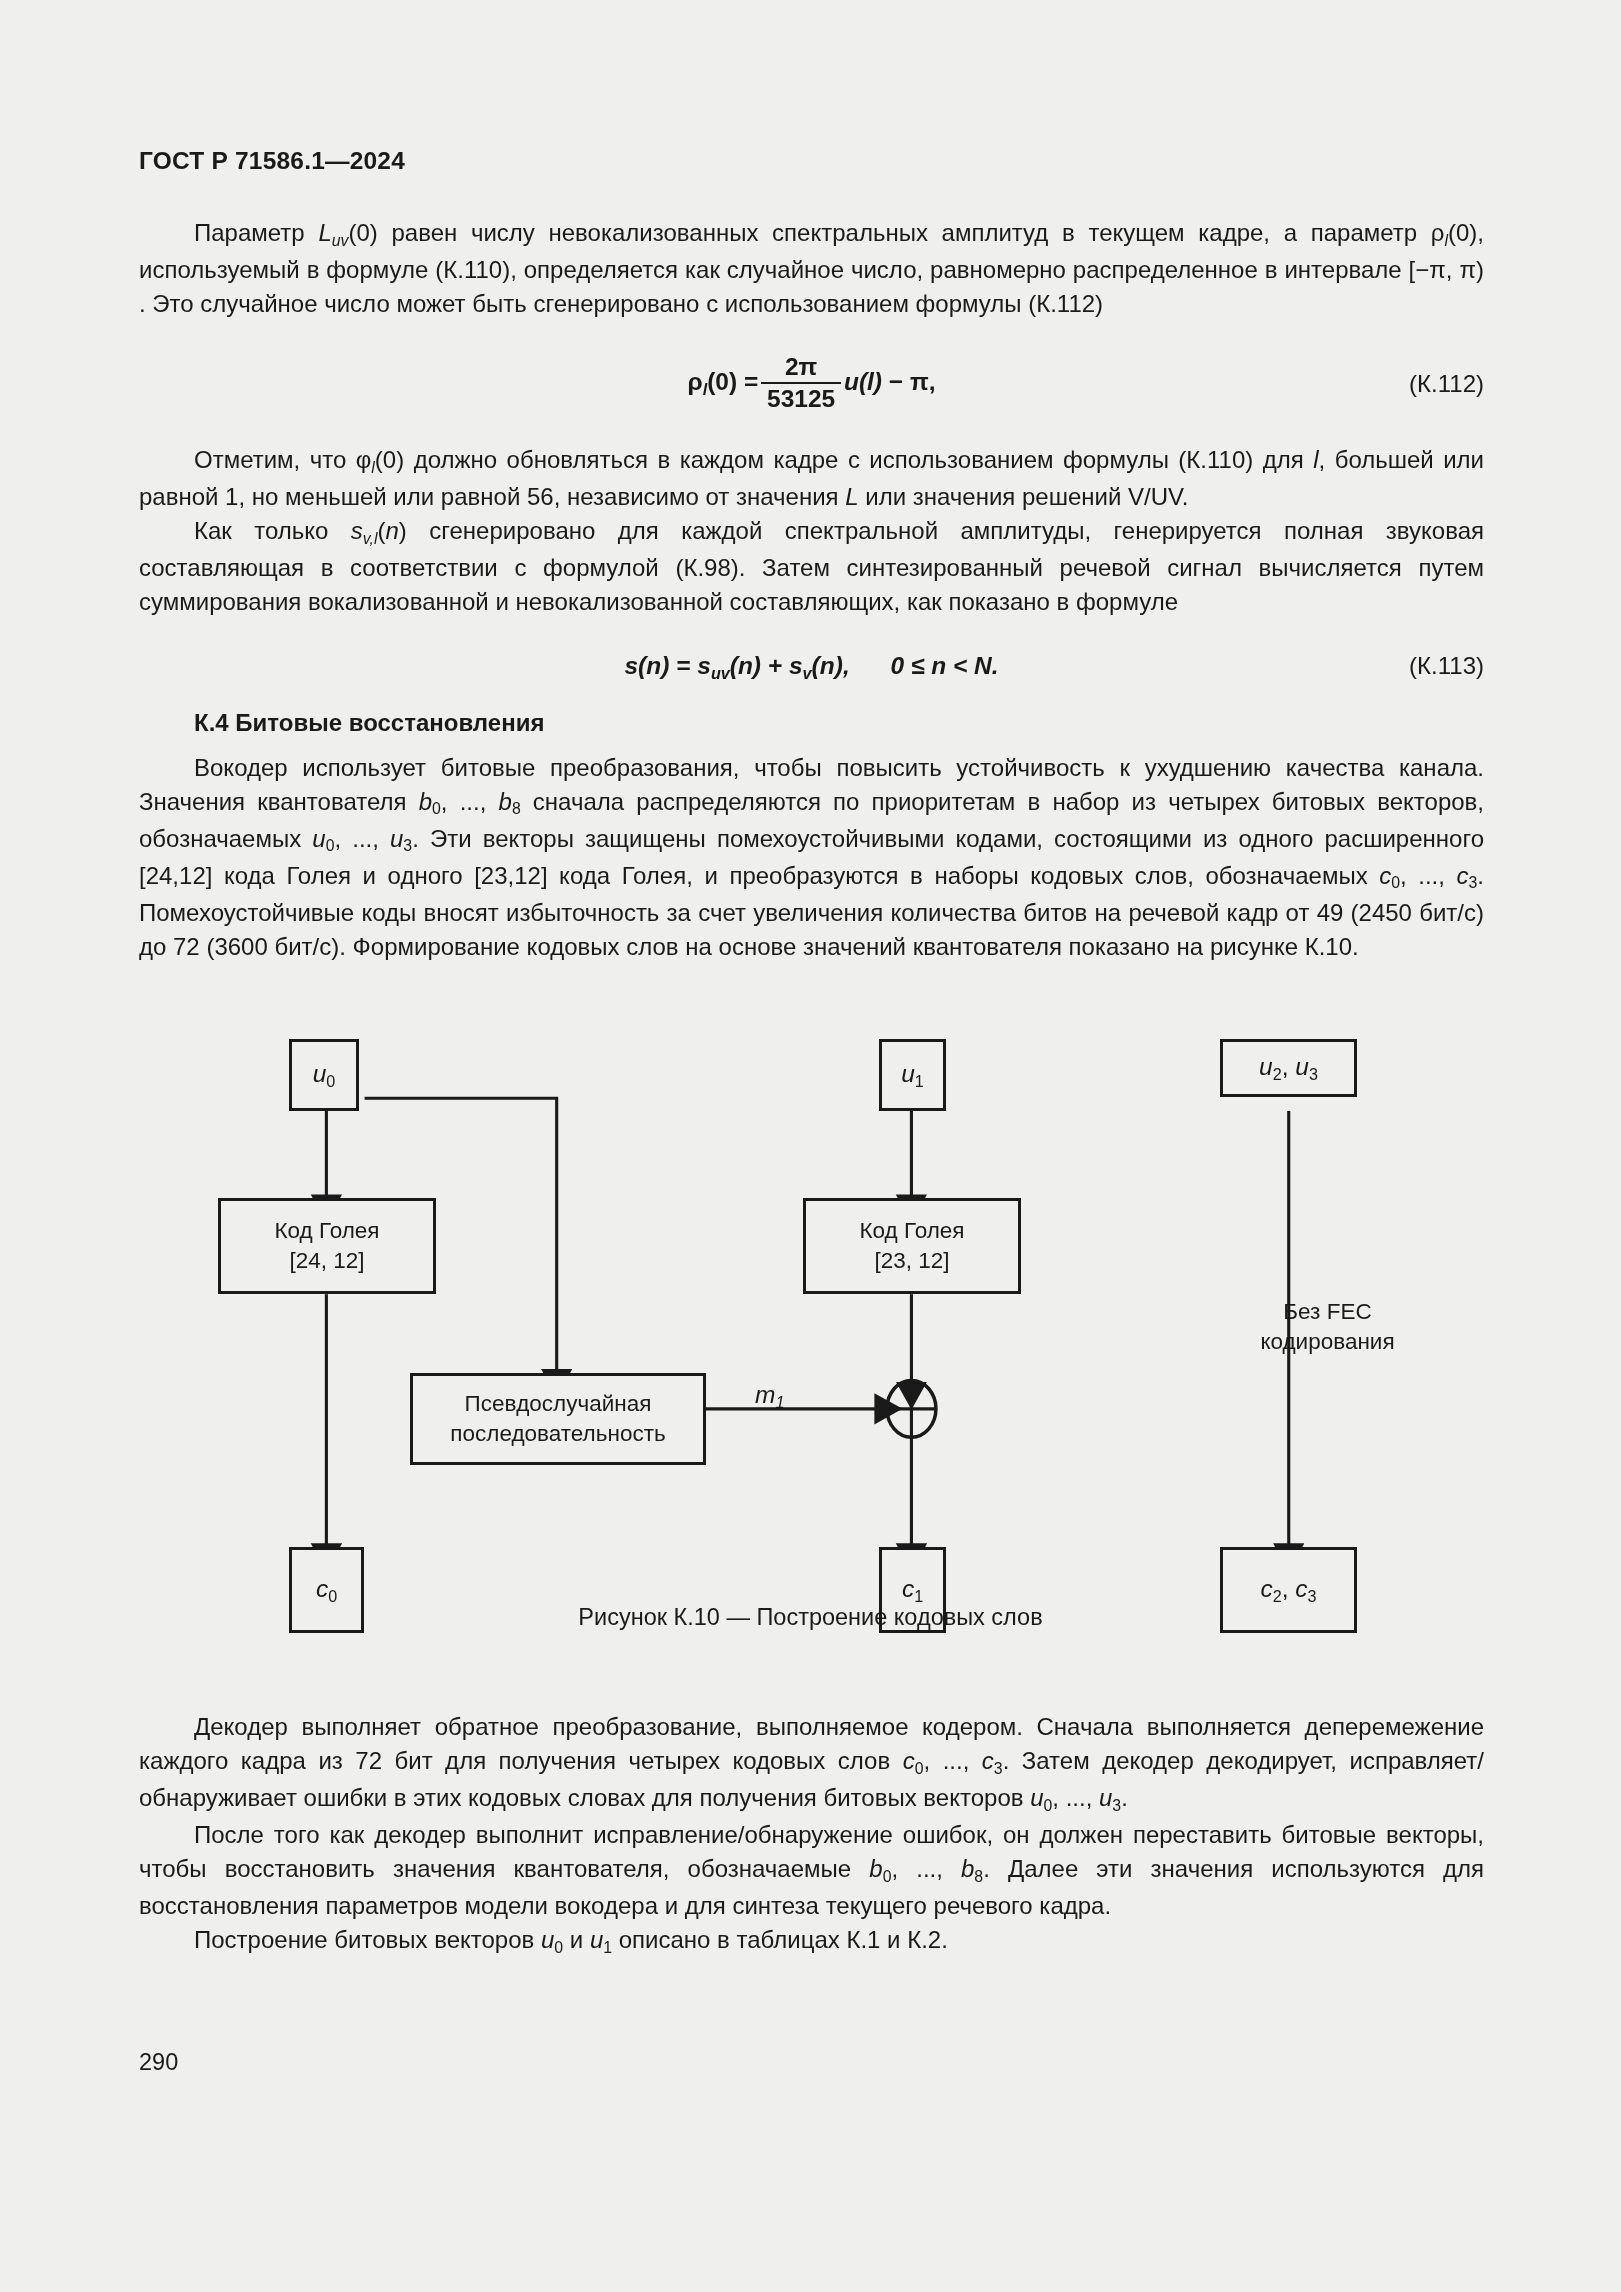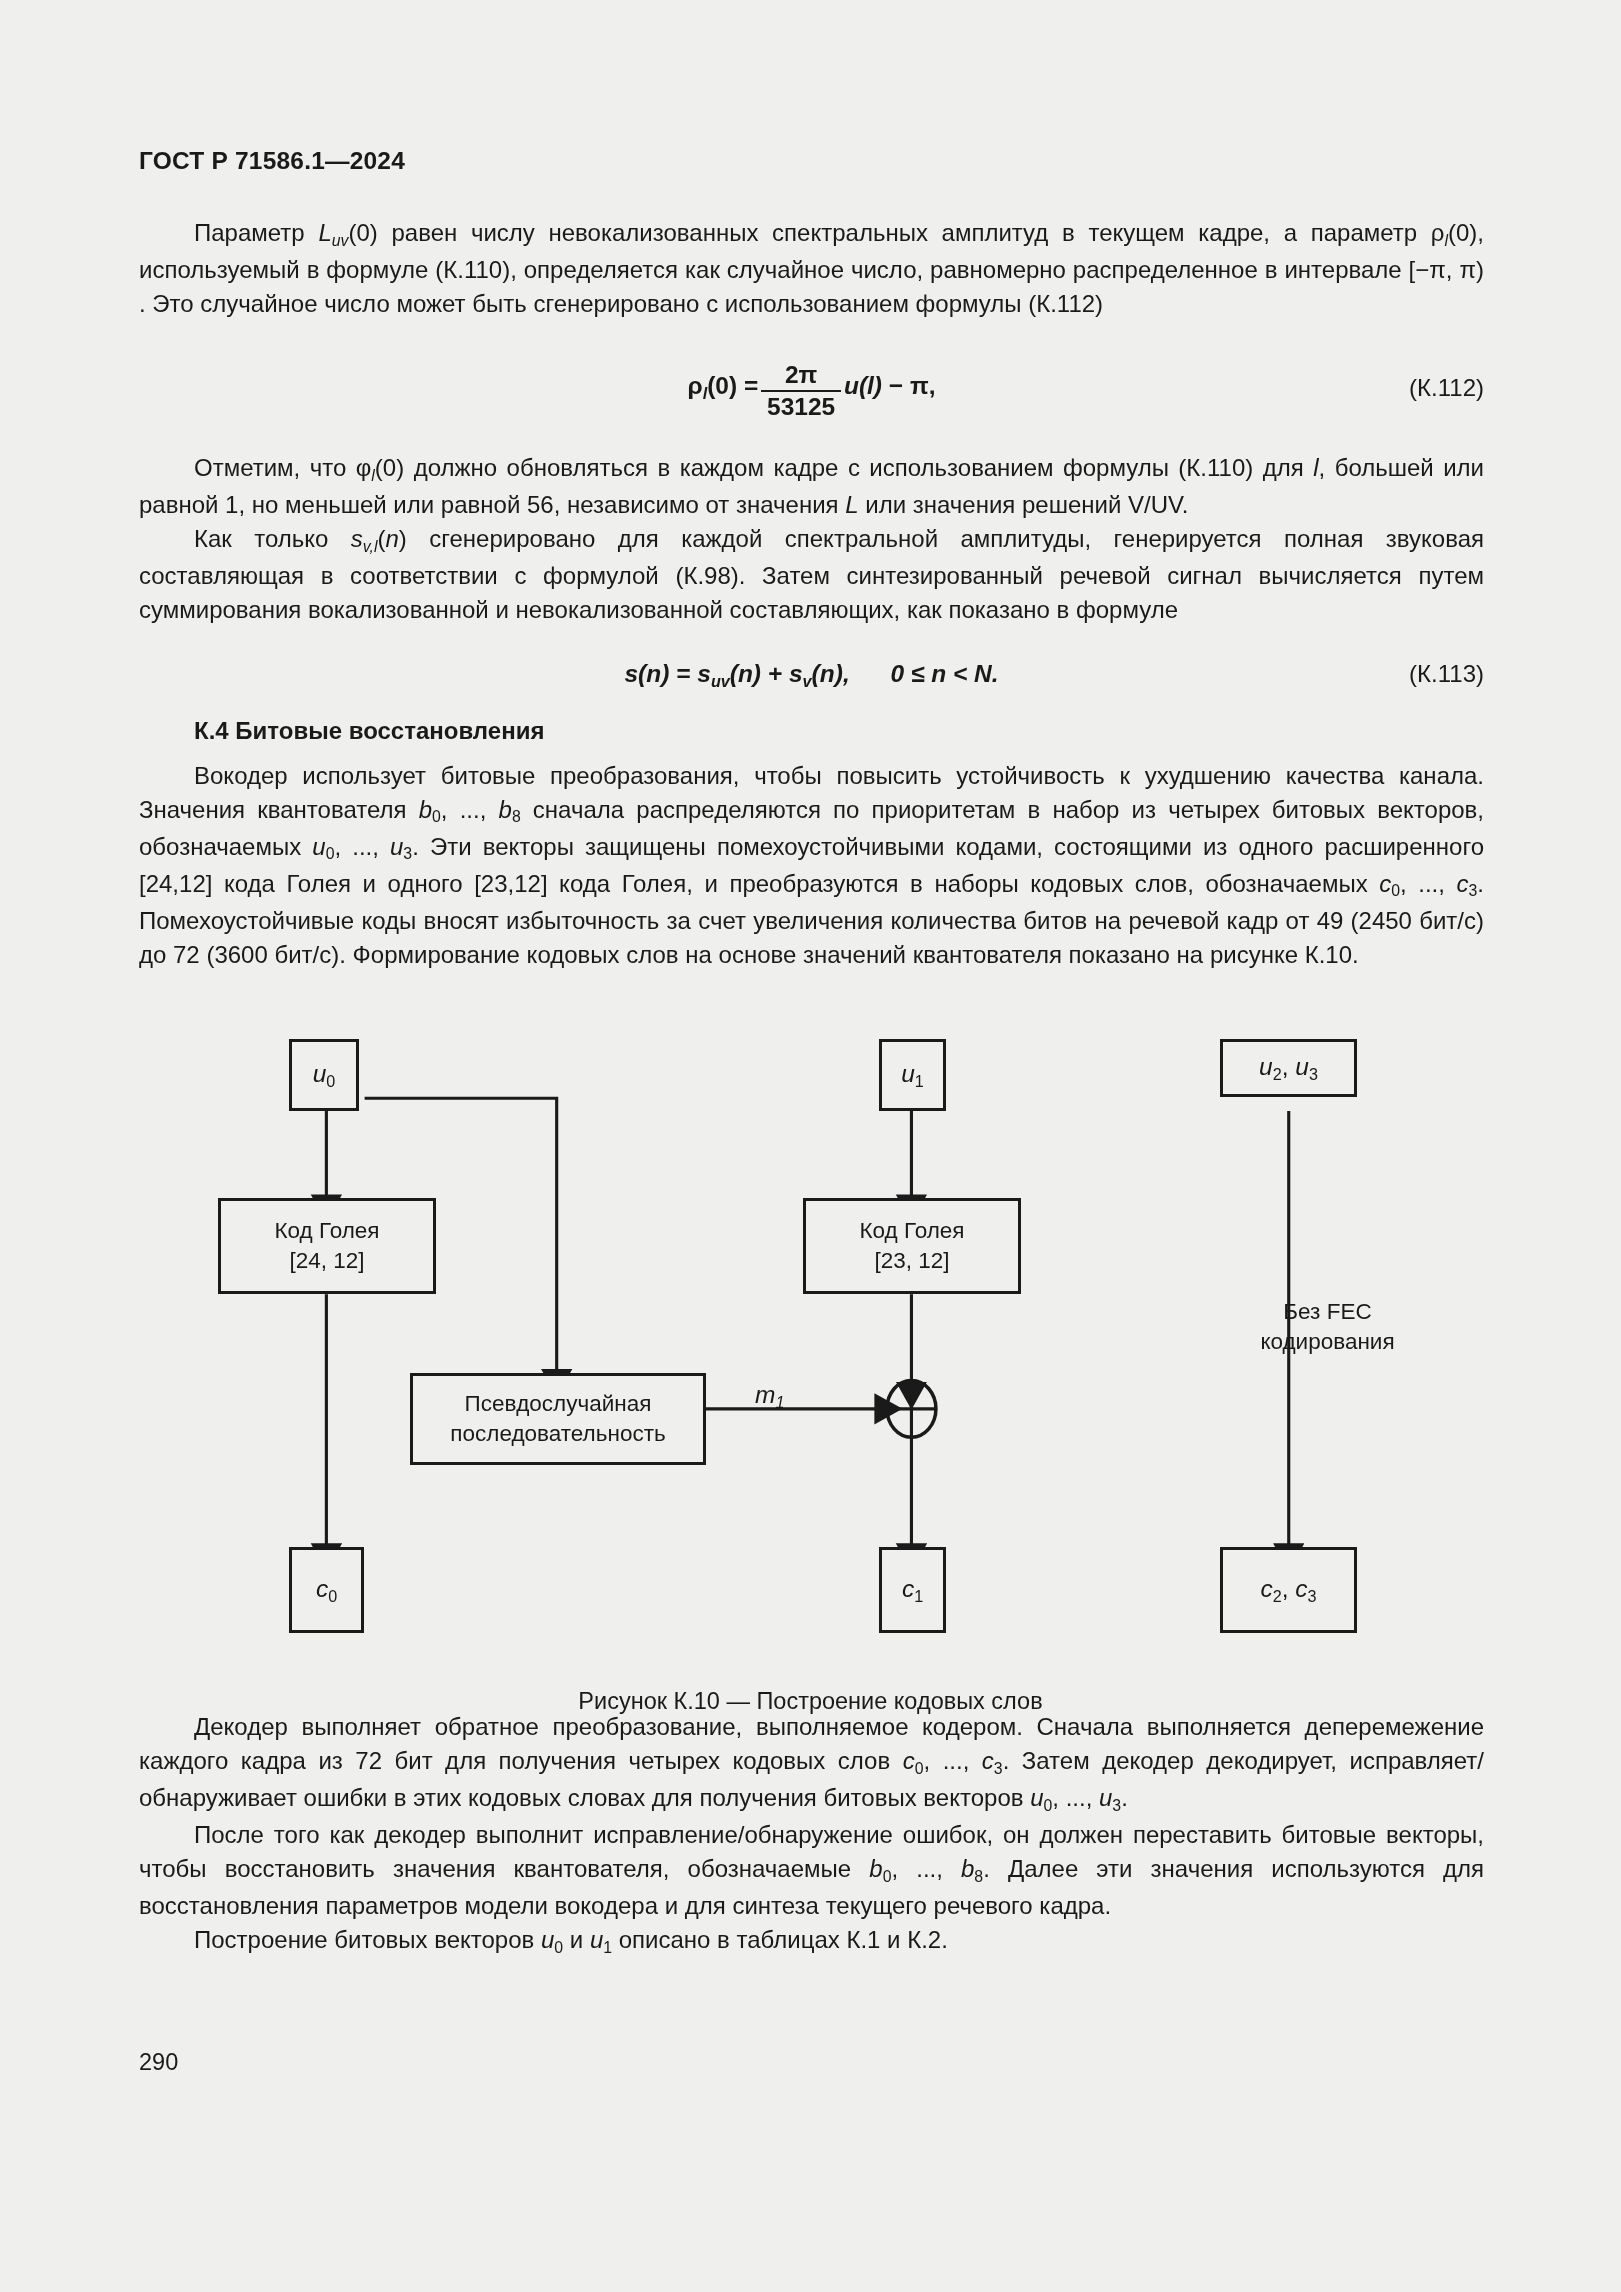--- a/index.html
+++ b/index.html
@@ -38,21 +38,21 @@
     font-size:24.5px;
   }
   .eq-num {
     position:absolute; right:0; top:50%;
     transform:translateY(-50%);
     font-size:24px; font-weight:normal;
   }
   .eq-body { display:inline-block; font-weight:bold; font-style:normal; }
 
   .frac { display:inline-block; vertical-align:middle; text-align:center; margin:0 2.9px; position:relative; top:-1px;}
-  .frac .num { display:block; padding:0 5.9px 1px 5.9px; font-size:24.5px;margin-top:8px; }
+  .frac .num { display:block; padding:0 5.9px 1px 5.9px; font-size:24.5px; }
   .frac .den { display:block; border-top:2.2px solid #1a1a1a; padding:1px 5.9px 0 5.9px; font-size:24.5px; }
 
   i.v { font-style:italic; }
   sub { font-size:0.66em; vertical-align:baseline; position:relative; top:0.30em; }
 
   h2.sec {
     font-size:24px; font-weight:bold; margin:0; padding:0;
     text-indent:55px;
   }
 
@@ -62,21 +62,21 @@
   .box {
     position:absolute; box-sizing:border-box;
     border:3.1px solid #1a1a1a; background:#efefed;
     display:flex; align-items:center; justify-content:center;
     text-align:center; font-size:22.5px; line-height:30px;
   }
   .box.small { font-size:24.5px; }
   .lbl-free { position:absolute; font-size:22.5px; line-height:30px; text-align:center; }
   .m-lbl { position:absolute; font-size:24.5px; font-style:italic; }
   .fig-cap {
-    position:absolute; left:0; top:1688px; width:1621px;
+    position:absolute; left:0; top:1604px; width:1621px;
     text-align:center; font-size:23.5px;
   }
 
   .pageno { position:absolute; left:139px; top:2049px; font-size:23.5px; }
 </style>
 </head>
 <body>
 
 <div class="page">
 

